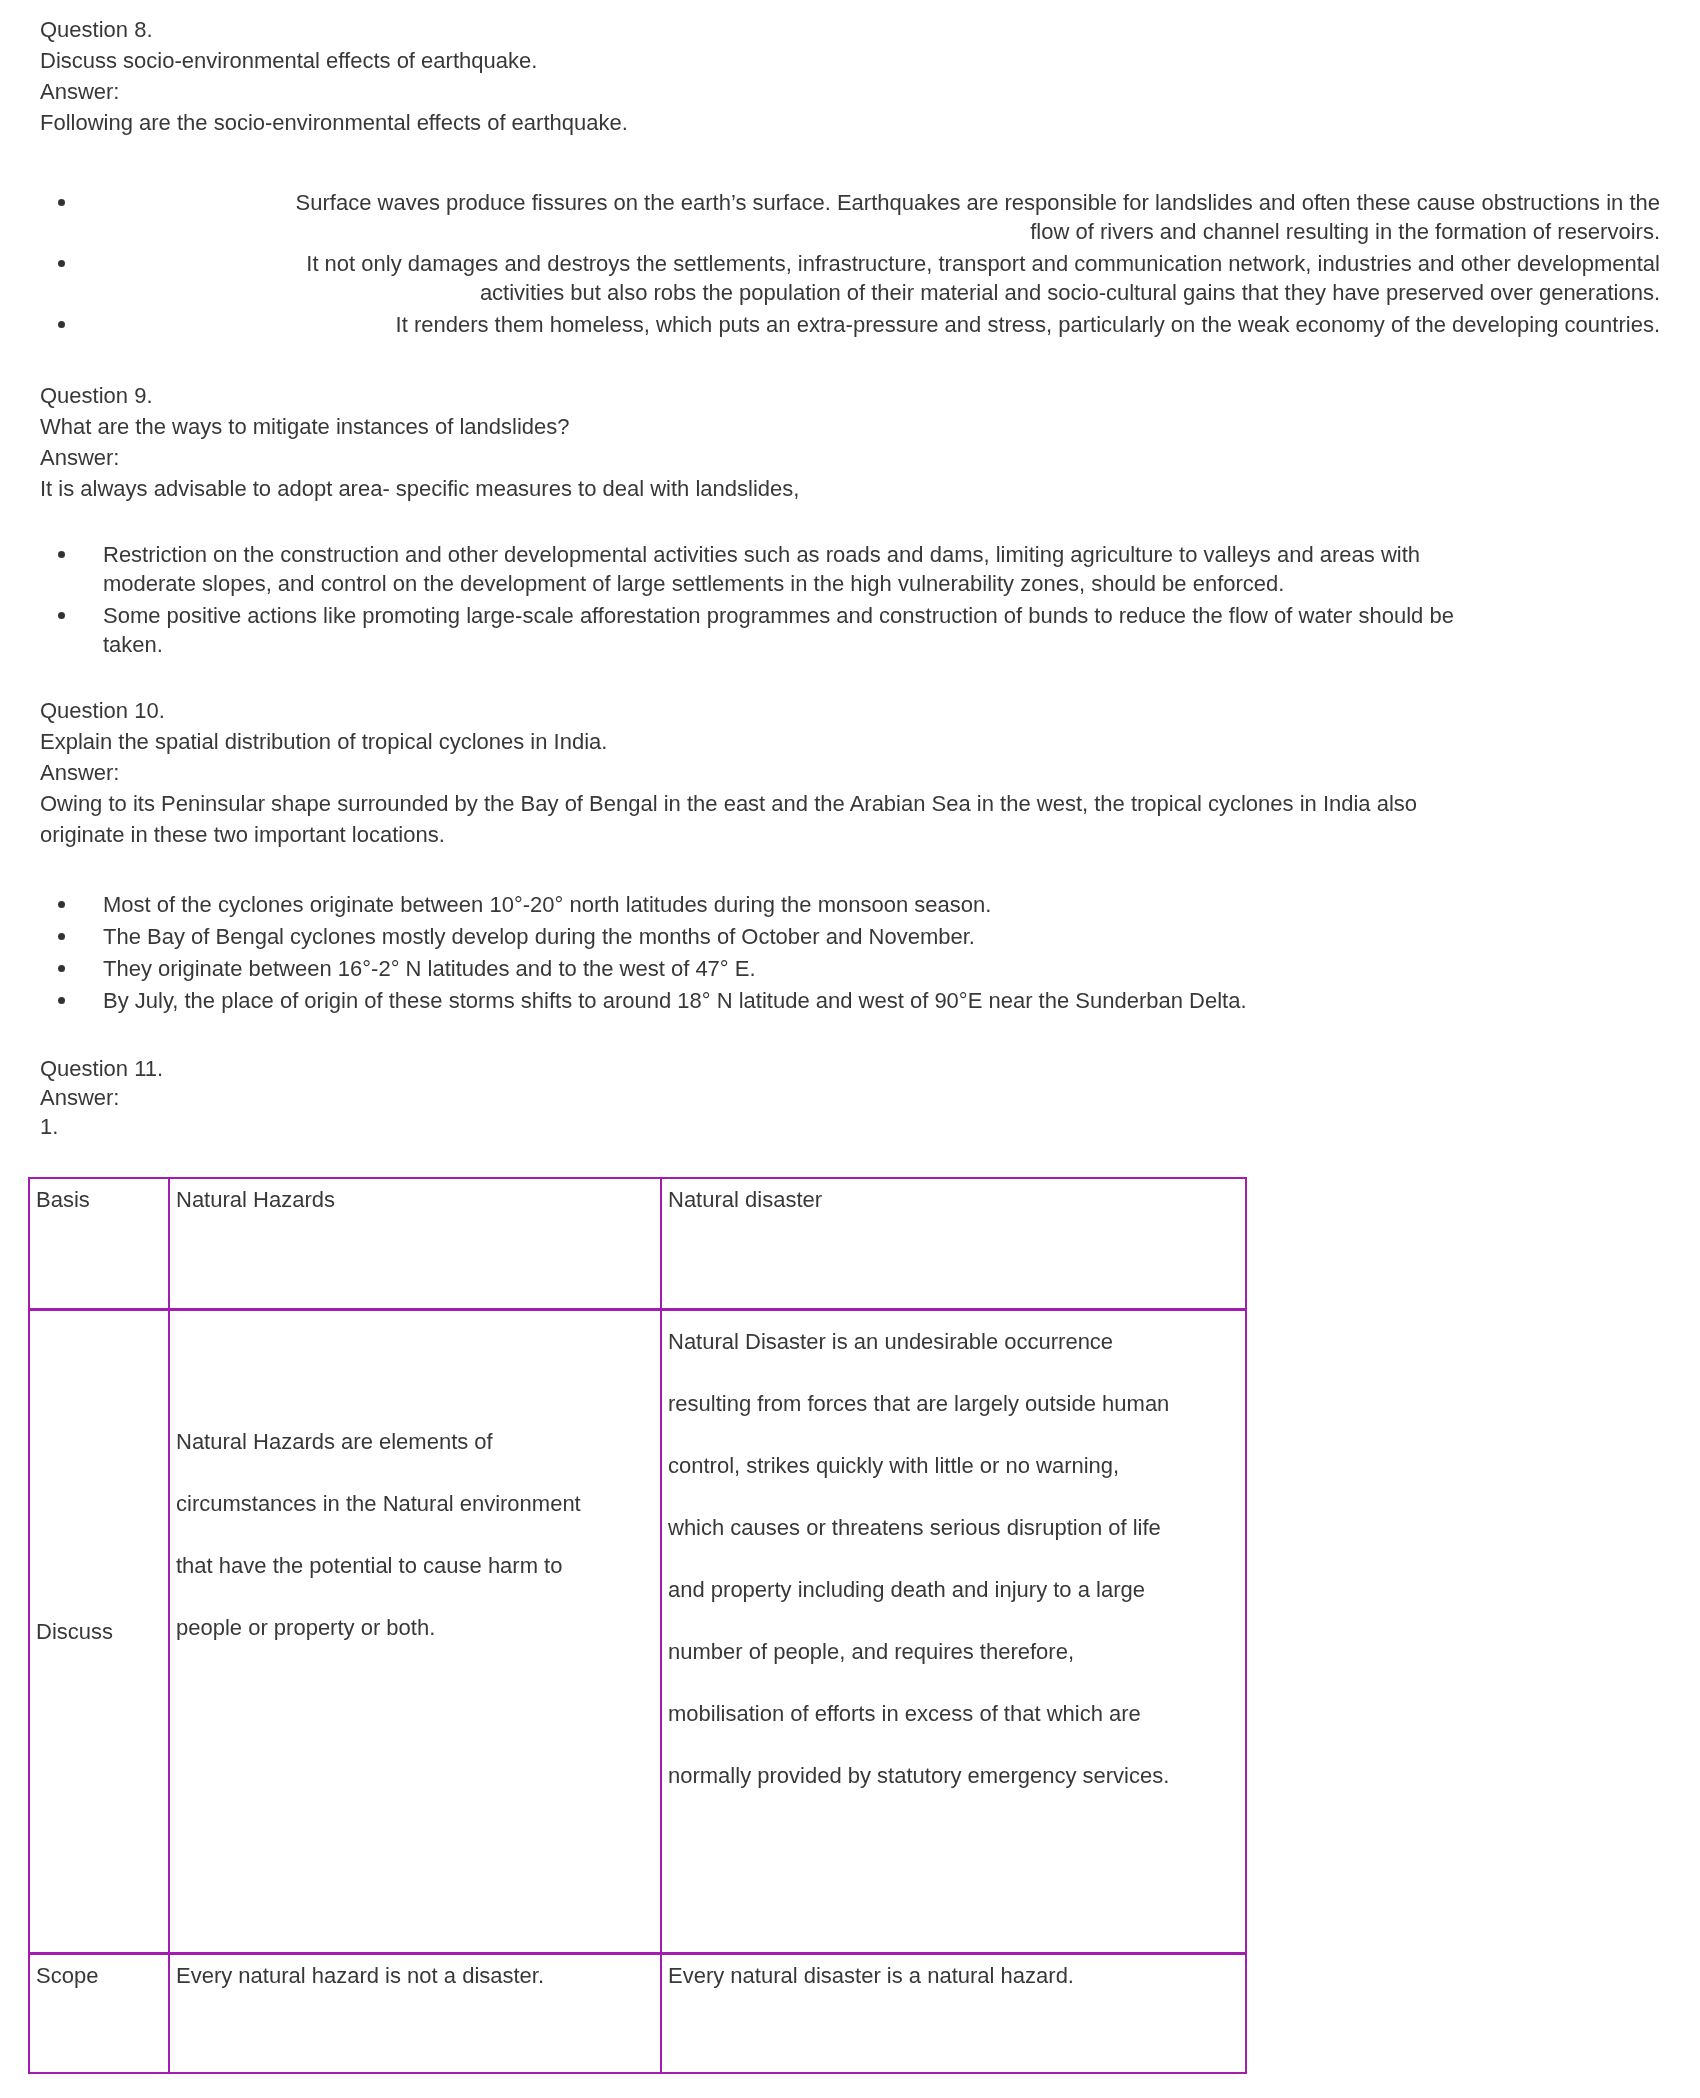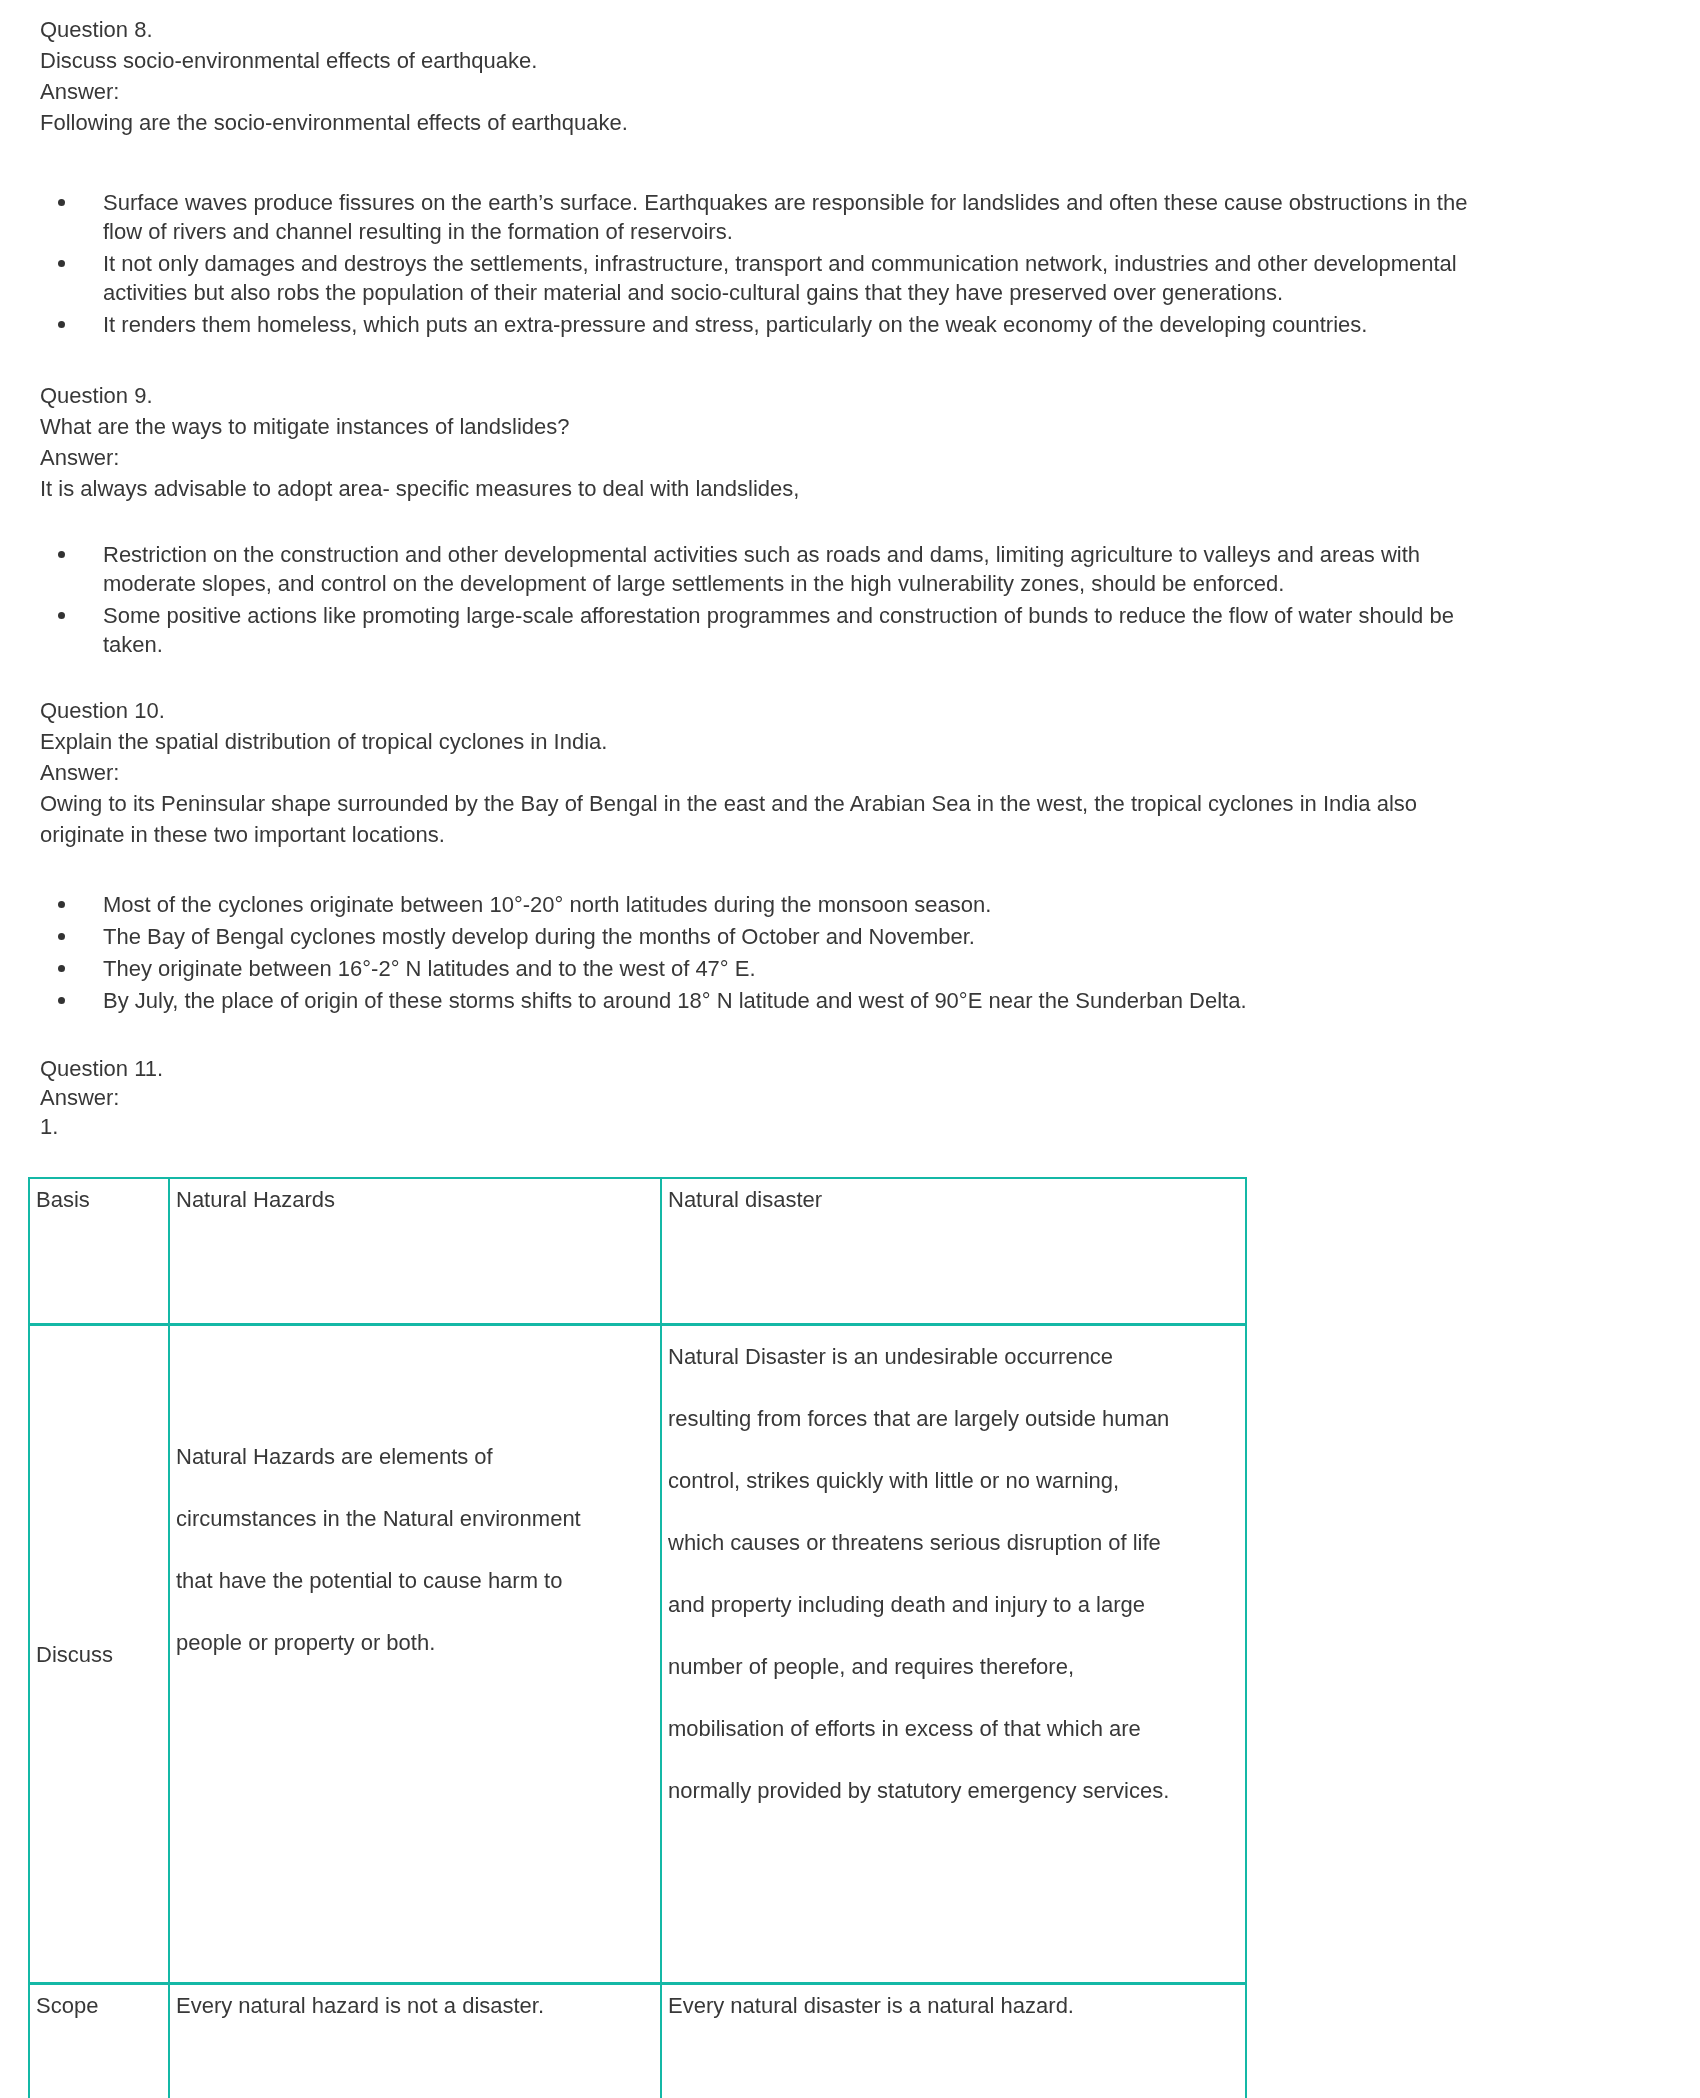--- a/index.html
+++ b/index.html
@@ -32,34 +32,34 @@
   .li-text { white-space: pre-line; }
   .dot {
     position: absolute;
     left: -45px;
     top: 11px;
     width: 7px;
     height: 7px;
     border-radius: 50%;
     background: #333333;
   }
-  .s1 ul.bullets { margin-top: 50px; margin-bottom: 41px; }
+  .s1 ul.bullets { margin-top: 50px; margin-bottom: 41px; text-align: right; }
   .s2 ul.bullets { margin-top: 36px; margin-bottom: 36px; }
   .s3 ul.bullets { margin-top: 40px; margin-bottom: 39px; }
 
   table.diff-table {
     border-collapse: collapse;
     table-layout: fixed;
     width: 1217px;
     margin: 36px 0 0 -12px;
   }
   table.diff-table th,
   table.diff-table td {
-    border: 2px solid #14b8a6;
-    padding: 16px 6px;
+    border: 2px solid #a21caf;
+    padding: 1px 6px;
     font-weight: normal;
     text-align: left;
     vertical-align: top;
     white-space: pre-line;
     overflow: hidden;
   }
   tr.header-row th {
     height: 122px;
     line-height: 29px;
     padding-top: 6px;

